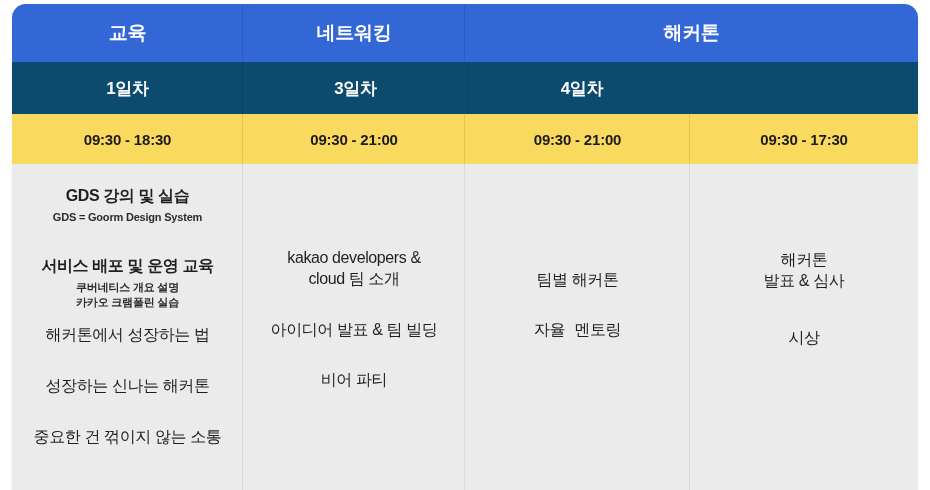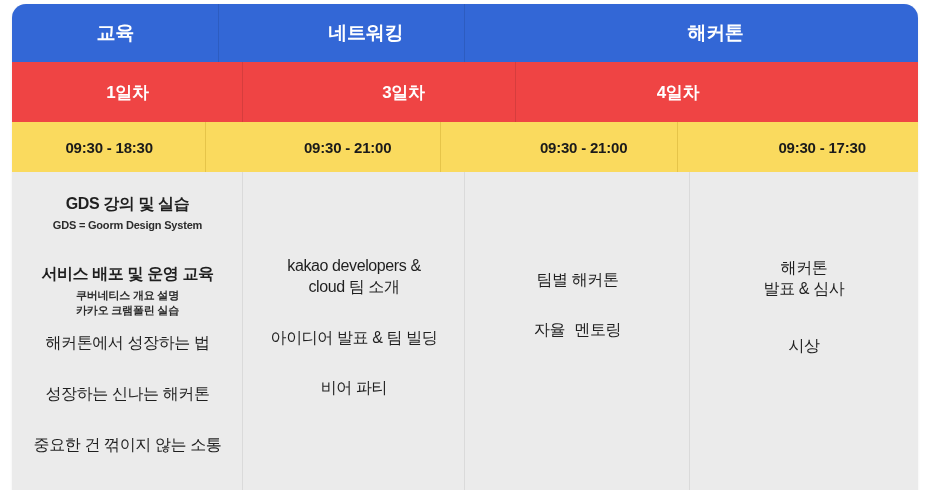--- a/index.html
+++ b/index.html
@@ -26,24 +26,23 @@
     overflow: hidden;
     background: #ebebeb;
     box-shadow: 0 1px 3px rgba(0,0,0,0.07);
   }
 
   
   .band {
     display: flex;
     width: 100%;
     box-sizing: border-box;
-    gap: 48px;
   }
   .band-category { height: 58px; background: #3367d6; }
-  .band-day      { height: 60px; background: #ef4444; }
+  .band-day      { height: 52px; background: #0c4a6e; }
   .band-time     { height: 50px; background: #fada5e; }
 
   .band-cell {
     display: flex;
     align-items: center;
     justify-content: center;
     box-sizing: border-box;
     height: 100%;
     position: relative;
   }
@@ -206,21 +205,21 @@
           <div class="entry-title">kakao developers &amp;<br>cloud 팀 소개</div>
         </div>
         <div class="entry entry-plain" style="margin-top: 30px;">
           <div class="entry-title">아이디어 발표 &amp; 팀 빌딩</div>
         </div>
         <div class="entry entry-plain" style="margin-top: 30px;">
           <div class="entry-title">비어 파티</div>
         </div>
       </div>
     <div class="body-col col-3 centered divider-right" id="body-col-2">
-        <div class="entry entry-plain" style="margin-top: 0px; text-align: center;">
+        <div class="entry entry-plain" style="margin-top: 8px; text-align: center;">
           <div class="entry-title">팀별 해커톤</div>
         </div>
         <div class="entry entry-plain" style="margin-top: 30px; font-family: Liberation Mono, monospace;">
           <div class="entry-title">자율 멘토링</div>
         </div>
       </div>
     <div class="body-col col-4 centered-late" id="body-col-3">
         <div class="entry entry-plain" style="margin-top: 0px;">
           <div class="entry-title">해커톤<br>발표 &amp; 심사</div>
         </div>

